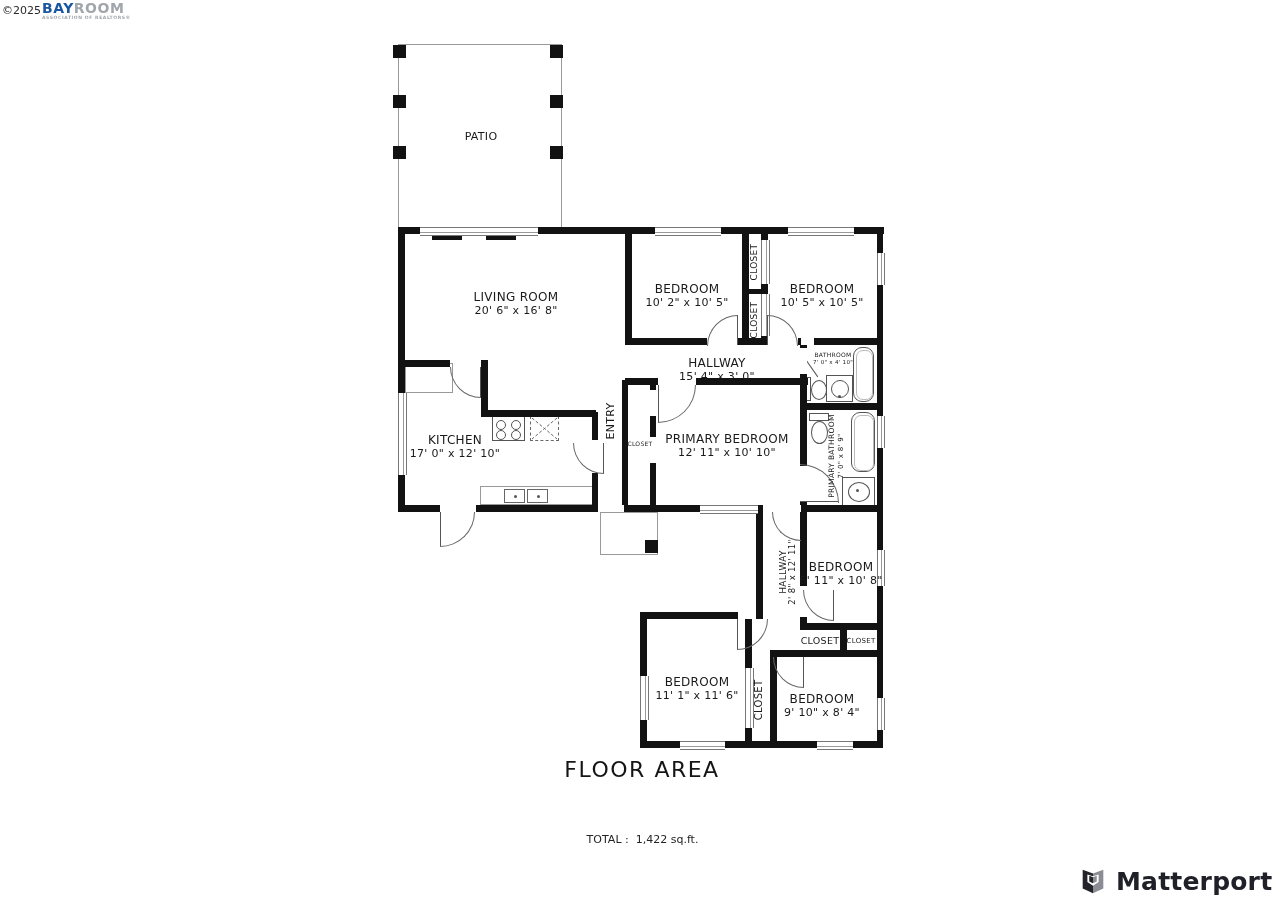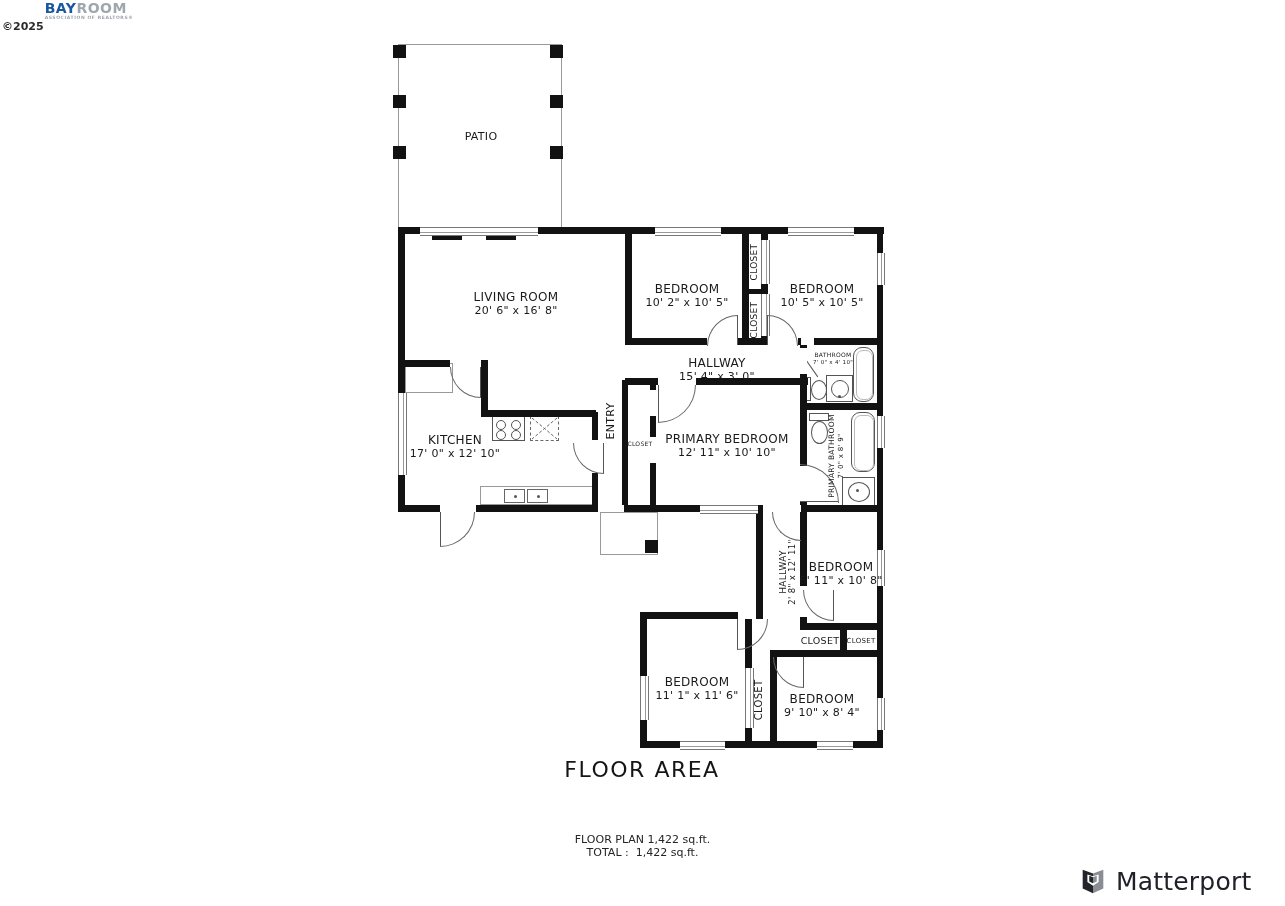--- a/index.html
+++ b/index.html
@@ -42,28 +42,28 @@
   .s7 .rn{font-size:7px;}
   .s6 .rn{font-size:6px;}
   .tiny .rn{font-size:6px;}.tiny .rd{font-size:5.5px;}
   .plan-title{position:absolute;left:642px;top:757px;transform:translateX(-50%);
               font-size:22px;letter-spacing:1.5px;color:#151515;z-index:5;}
   .summary{position:absolute;left:0;right:0;top:834px;text-align:center;color:#242424;
            font-size:11px;line-height:12.5px;z-index:5;}
   .summary div{white-space:pre;}
   .summary .disclaimer{color:#979797;margin-top:2px;}
   .brand{position:absolute;left:2px;top:1px;display:flex;align-items:flex-start;z-index:6;}
-  .brand .copy{font-size:11px;font-weight:700;color:#2a2a2a;margin-top:19px;}
+  .brand .copy{font-size:11px;font-weight:400;color:#2a2a2a;margin-top:3px;}
   .brand .logo{display:flex;flex-direction:column;margin-left:1px;}
   .brand .logo-row{font-weight:800;font-size:14px;letter-spacing:.5px;line-height:14px;}
   .brand .bay{color:#1a57a0;}
   .brand .east{color:#a0a6ac;}
   .brand .caption{font-size:4.5px;color:#a0a6ac;letter-spacing:.6px;font-weight:700;}
   .mp{position:absolute;left:1078px;top:866px;display:flex;align-items:center;gap:8px;z-index:6;}
-  .mp .mp-text{font-size:25px;font-weight:400;color:#202128;letter-spacing:.2px;}
+  .mp .mp-text{font-size:25px;font-weight:700;color:#202128;letter-spacing:.2px;}
 </style>
 </head>
 <body>
 
 <div class="page">
 
   <div class="brand">
     <span class="copy">©2025</span>
     <span class="logo">
       <span class="logo-row"><span class="bay">BAY</span><span class="east">ROOM</span></span>
@@ -273,21 +273,20 @@
       <div class="post" style="left: 550px; top: 45px; width: 13px; height: 13px;"></div>
       <div class="post" style="left: 393px; top: 95px; width: 13px; height: 13px;"></div>
       <div class="post" style="left: 550px; top: 95px; width: 13px; height: 13px;"></div>
       <div class="post" style="left: 393px; top: 146px; width: 13px; height: 13px;"></div>
       <div class="post" style="left: 550px; top: 146px; width: 13px; height: 13px;"></div>
       <div class="post" style="left: 645px; top: 540px; width: 13px; height: 13px;"></div>
     </div>
 
   <div class="plan-title">FLOOR AREA</div>
   <div class="summary">
-    <div>FLOOR PLAN 1,422 sq.ft.</div>
     <div>TOTAL :  1,422 sq.ft.</div>
   </div>
 
   <div class="mp">
     <svg width="30" height="30" viewBox="0 0 32 32">
       <polygon points="5,4 16,8 16,29 5,24" fill="#23242a"></polygon>
       <polygon points="16,8 27,4 27,24 16,29" fill="#8a8d93"></polygon>
       <polygon points="10,9 16,11 22,9 22,17 16,21 10,17" fill="#ffffff"></polygon>
       <polygon points="12,10.5 16,12 16,18.5 12,16.5" fill="#23242a"></polygon>
       <polygon points="16,12 20,10.5 20,16.5 16,18.5" fill="#8a8d93"></polygon>

